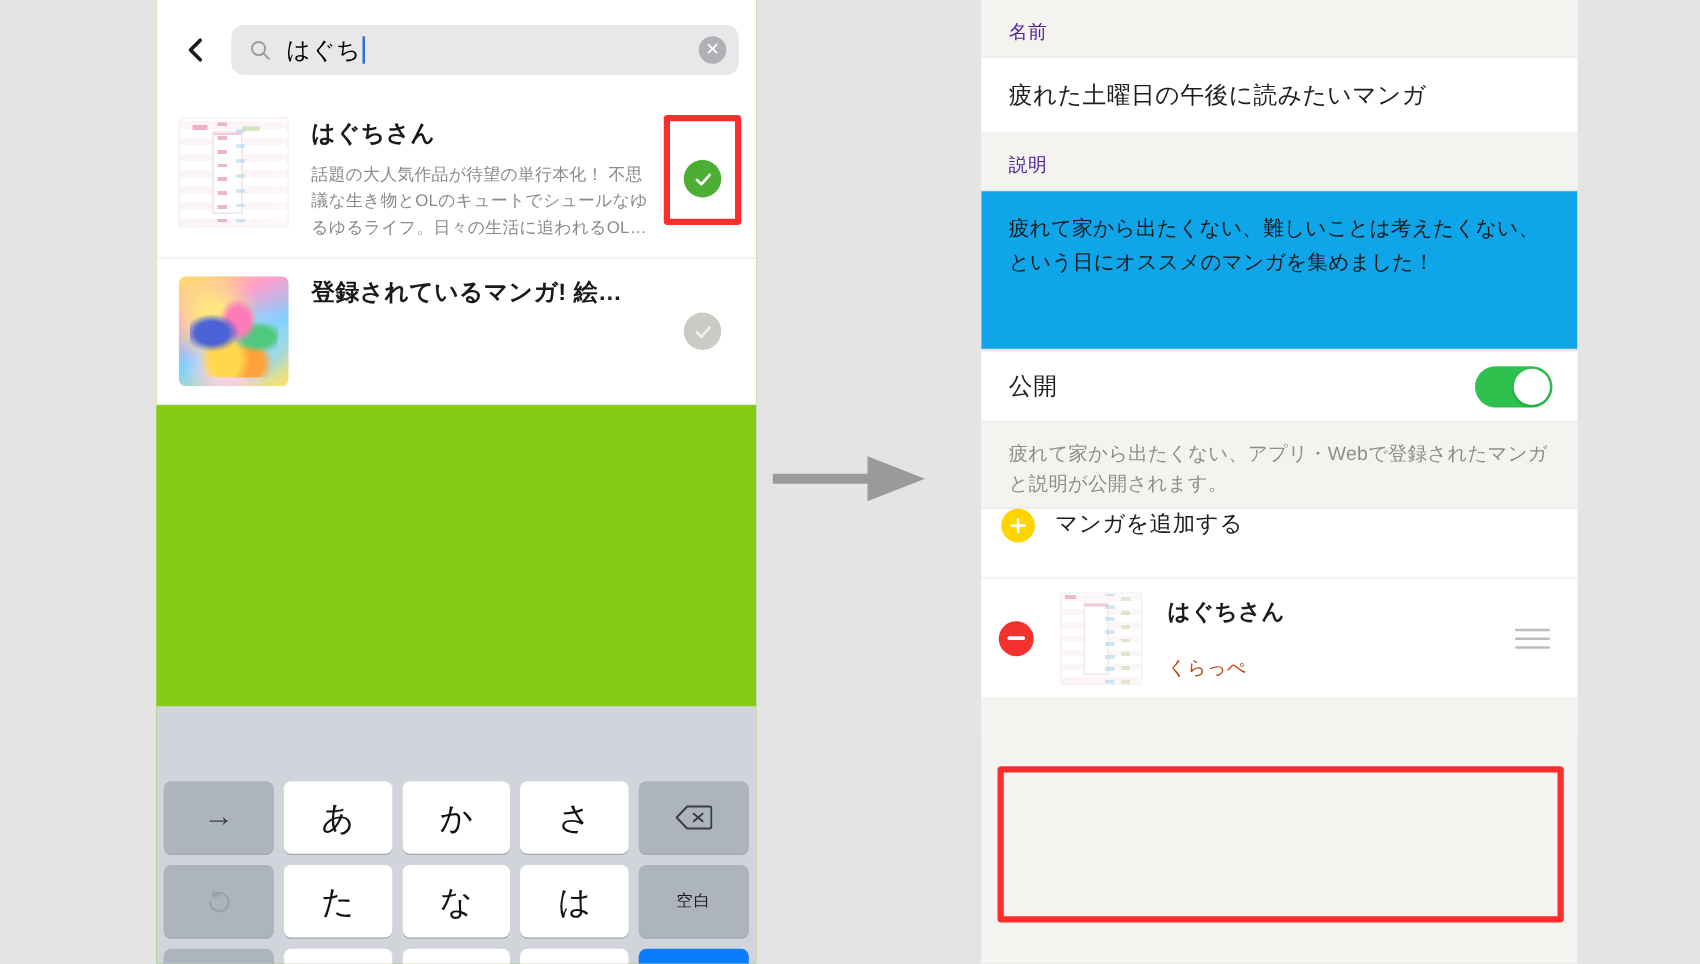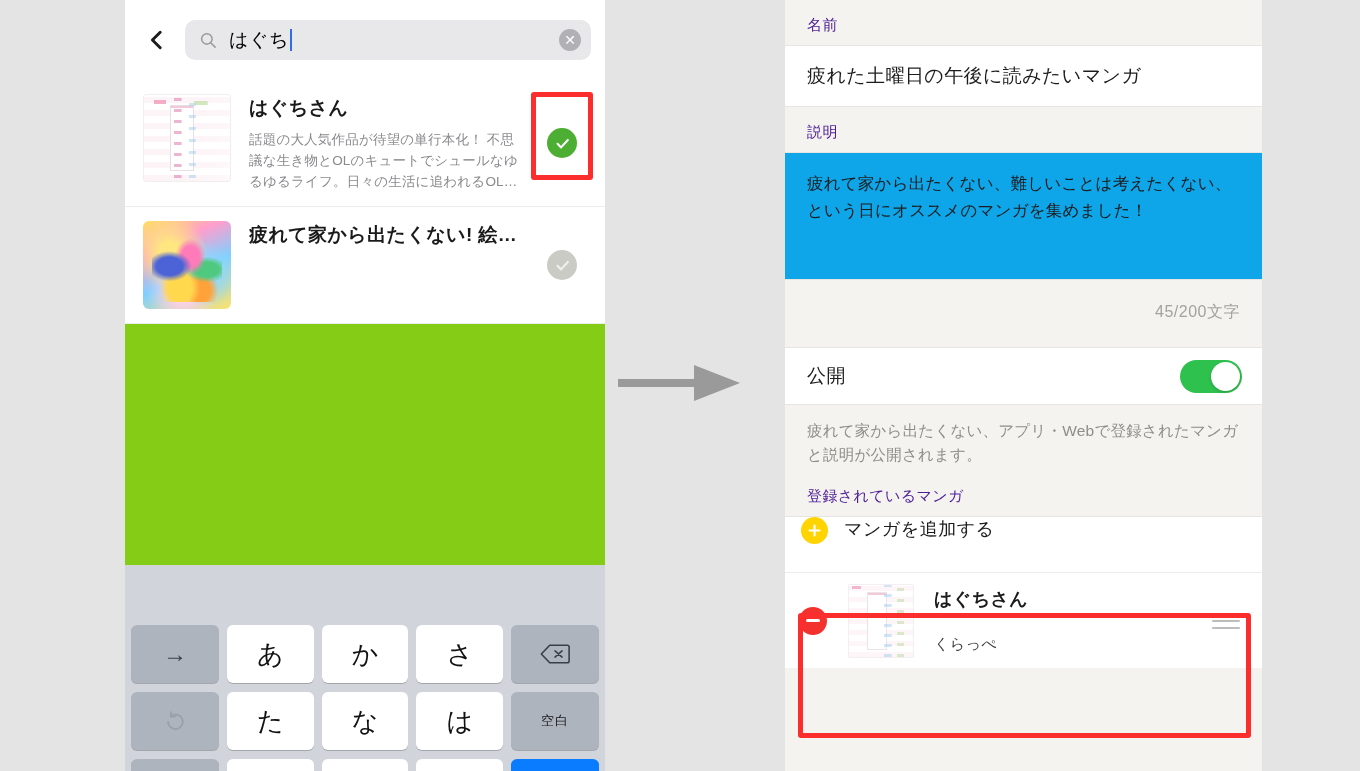--- a/index.html
+++ b/index.html
@@ -223,21 +223,21 @@
   }
   .mini-cover::after {
     content: ""; position: absolute; inset: 0;
     background:
       linear-gradient(180deg, rgba(236,140,180,.6) 0 3px, rgba(0,0,0,0) 3px 9px) 6% 10%/14% 76% no-repeat,
       repeating-linear-gradient(0deg, rgba(160,205,235,.5) 0 3px, rgba(255,255,255,0) 3px 10px) 62% 0/12% 100% no-repeat,
       repeating-linear-gradient(0deg, rgba(175,215,150,.45) 0 3px, rgba(255,255,255,0) 3px 11px) 84% 0/11% 100% no-repeat;
   }
   .manga-text { margin-left: 20px; flex: 1; min-width: 0; }
   .manga-title { font-size: 18px; font-weight: 700; color: #1a1a1a; letter-spacing: .4px; }
-  .manga-author { margin-top: 24px; font-size: 15px; color: #404040; letter-spacing: .5px; }
+  .manga-author { margin-top: 24px; font-size: 15px; color: #c2410c; letter-spacing: .5px; }
   .drag-handle { width: 28px; flex: 0 0 28px; display: flex; flex-direction: column;
                  gap: 5px; cursor: grab; }
   .drag-handle i { display: block; height: 2px; background: #bdbdbd; border-radius: 1px; }
 
   #callout-manga {
     position: absolute; left: 13px; top: 613px; width: 453px; height: 125px;
     border: 5px solid #fc2d2d; border-radius: 3px; pointer-events: none;
   }
   .tail-gap { height: 34px; background: #f4f3f0; }
 </style>
@@ -279,21 +279,21 @@
             <svg viewBox="0 0 24 24">
                 <path d="M5 12.5 L10 17.5 L19.5 7" fill="none" stroke="#fff" stroke-width="3" stroke-linecap="round" stroke-linejoin="round"></path>
               </svg>
           </div>
         </div>
       </div>
 
       <div class="result-row">
         <div class="cover cover-b"></div>
         <div class="result-body">
-          <div class="result-title">疲れて家から出たくない! 絵…</div>
+          <div class="result-title">登録されているマンガ! 絵…</div>
         </div>
         <div class="check-slot">
           <div class="check off">
             <svg viewBox="0 0 24 24">
                 <path d="M5 12.5 L10 17.5 L19.5 7" fill="none" stroke="#efefec" stroke-width="3" stroke-linecap="round" stroke-linejoin="round"></path>
               </svg>
           </div>
         </div>
       </div>
 
@@ -363,32 +363,30 @@
     </svg>
   </div>
 
   <div class="phone-right">
 
     <div class="sec-head">名前</div>
     <div class="field-white">疲れた土曜日の午後に読みたいマンガ</div>
 
     <div class="sec-head">説明</div>
     <div class="textarea-white">疲れて家から出たくない、難しいことは考えたくない、という日にオススメのマンガを集めました！</div>
-    <div class="counter-bar">45/200文字</div>
 
     <div class="toggle-row">
       <span class="toggle-label">公開</span>
       <div class="toggle">
         <div class="knob"></div>
       </div>
     </div>
 
     <div class="note">疲れて家から出たくない、アプリ・Webで登録されたマンガと説明が公開されます。</div>
 
-    <div class="sec-head tight">登録されているマンガ</div>
 
     <div class="add-row">
       <div class="plus-circle">
         <svg viewBox="0 0 24 24">
             <path d="M12 4 V20 M4 12 H20" stroke="#fff" stroke-width="3.4" stroke-linecap="round"></path>
           </svg>
       </div>
       <span class="add-label">マンガを追加する</span>
     </div>
 

